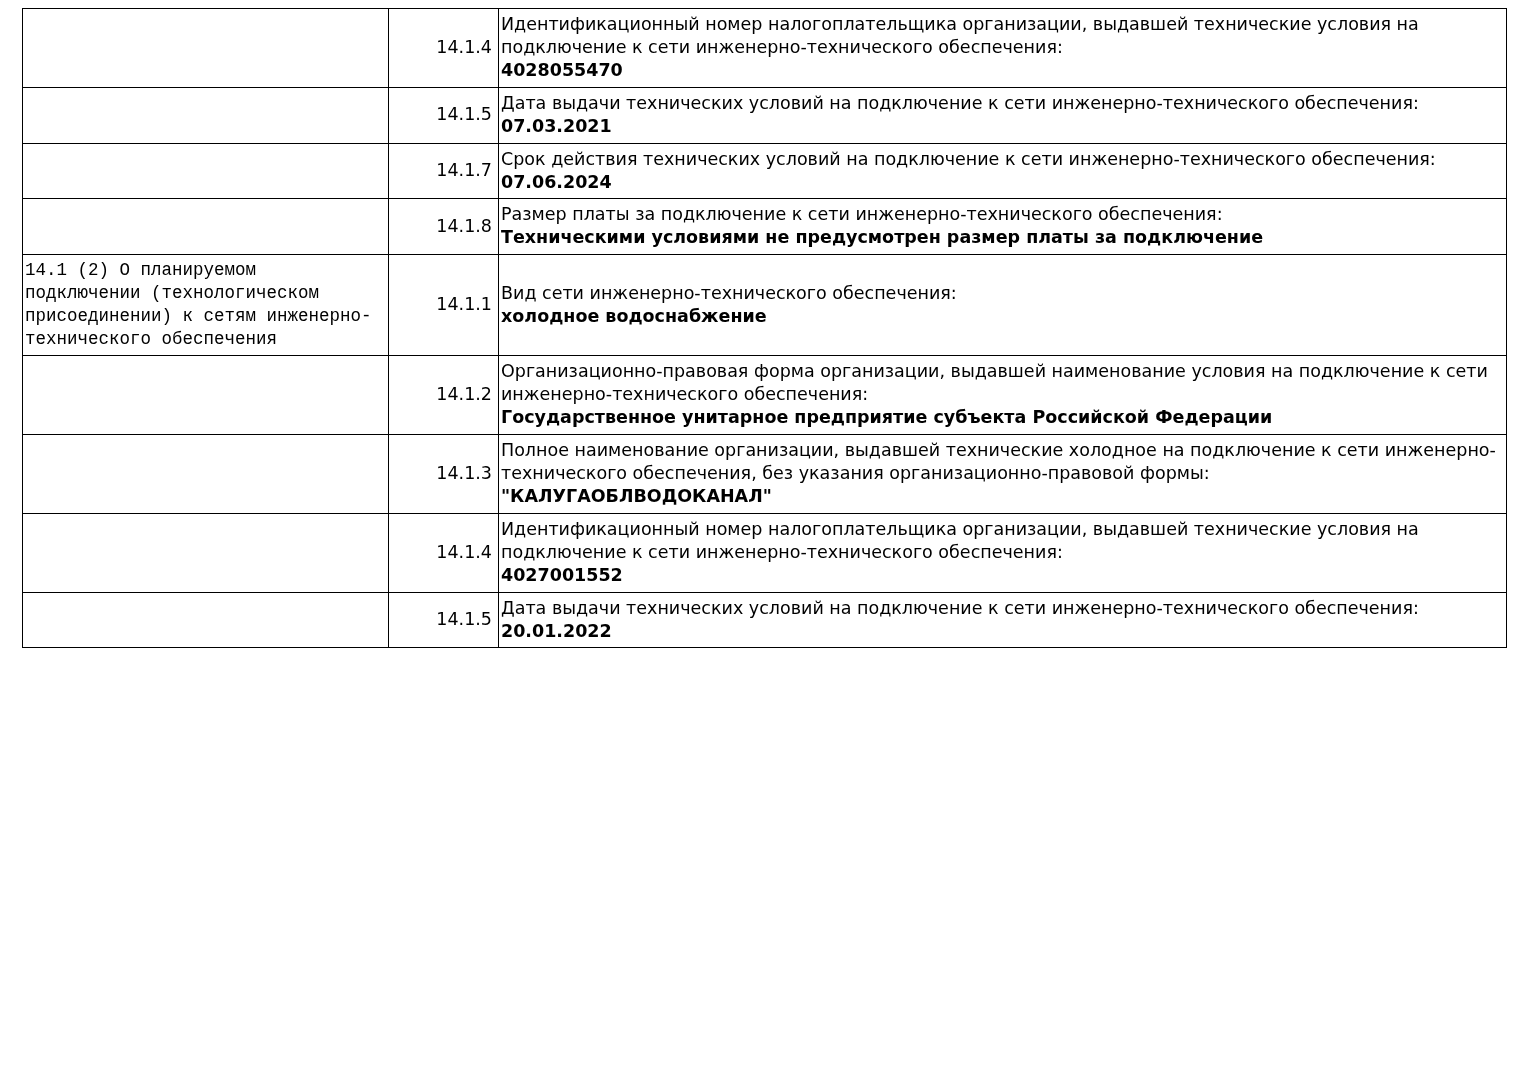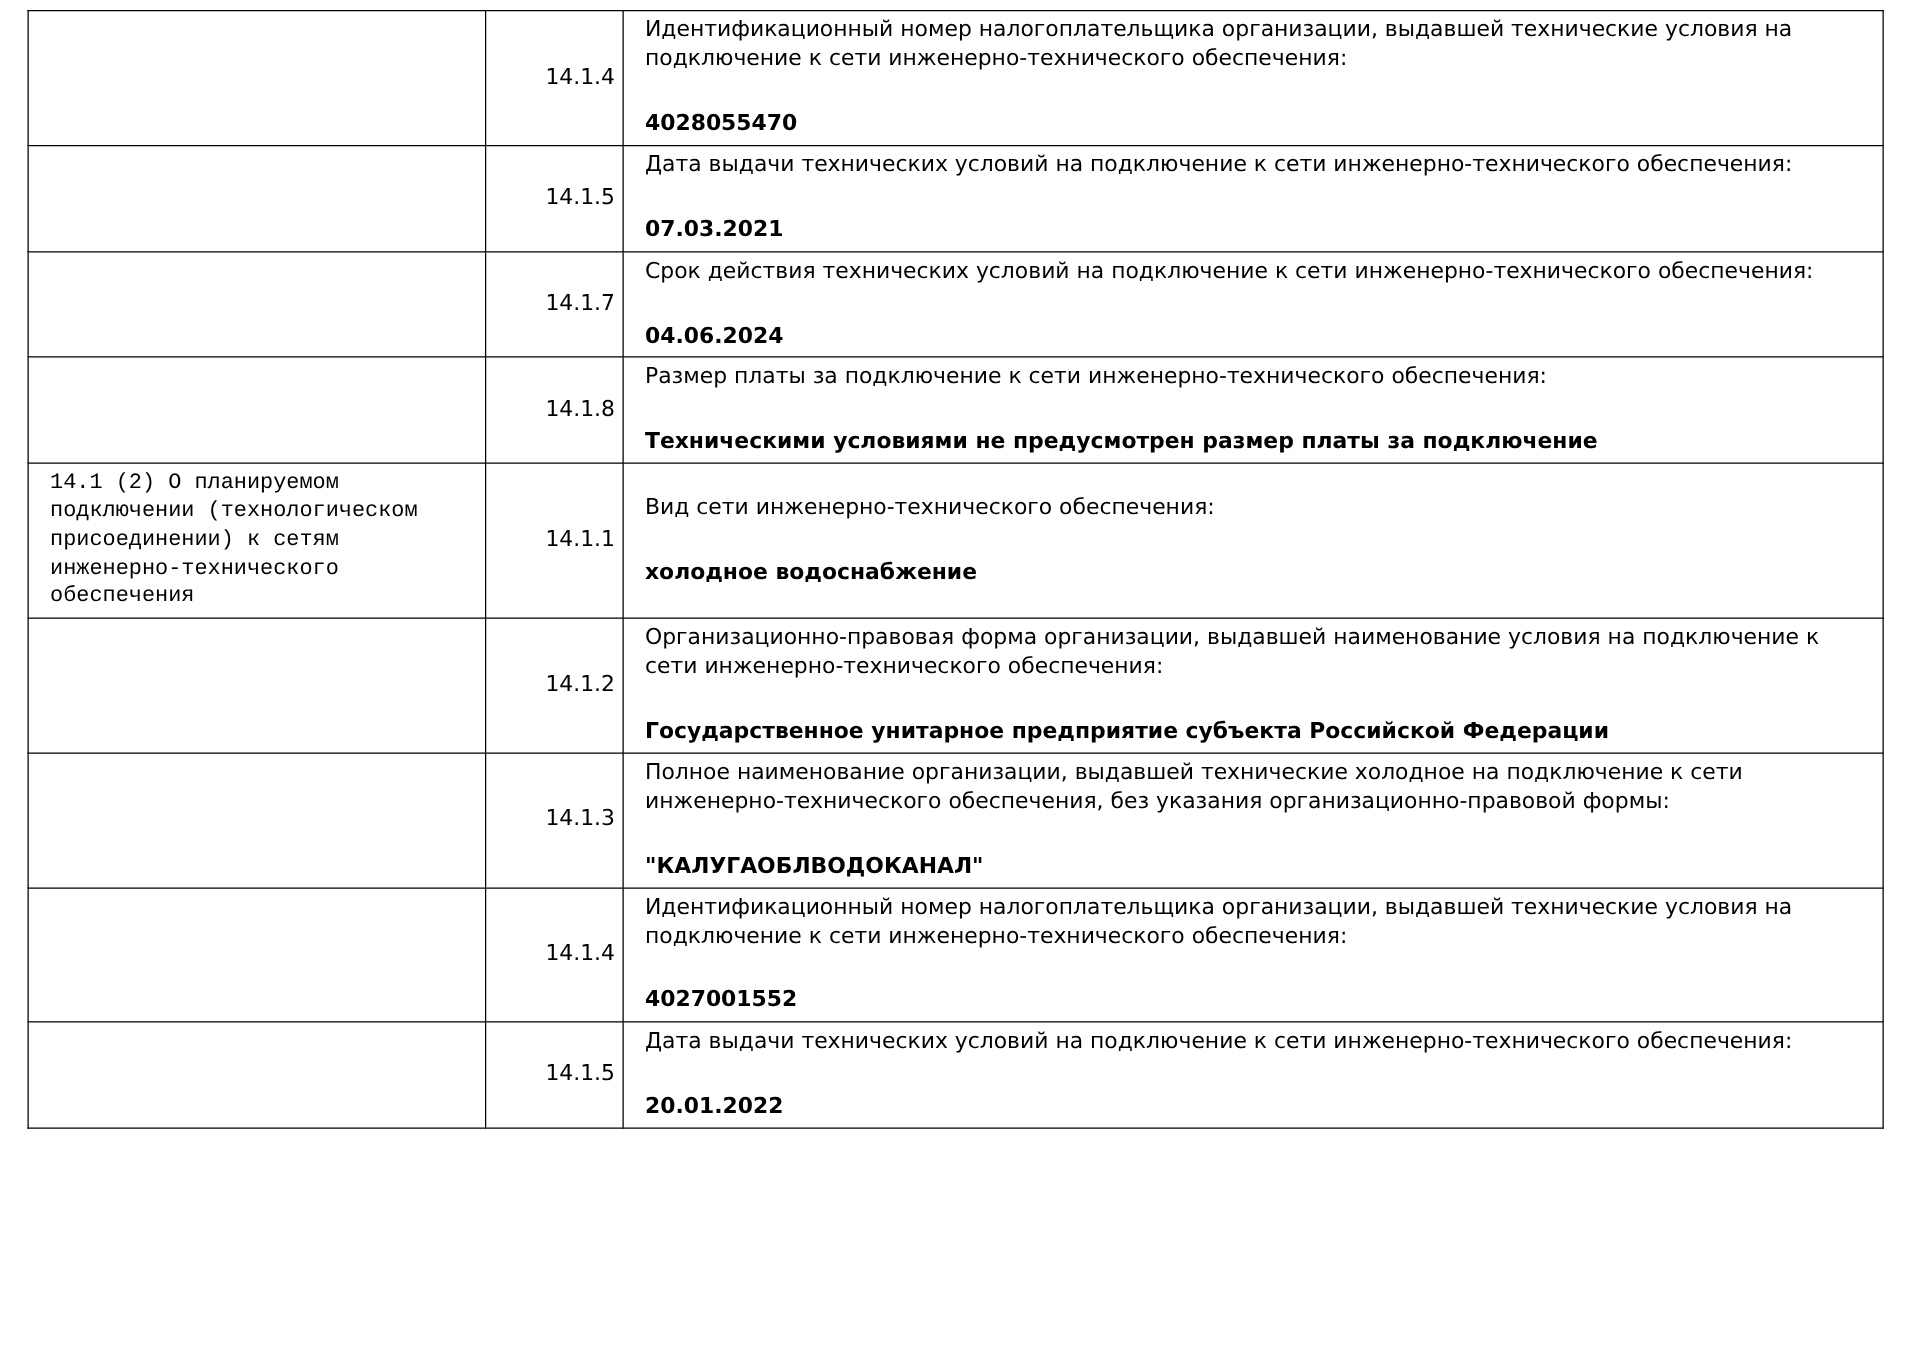--- a/index.html
+++ b/index.html
@@ -21,21 +21,21 @@
     padding: 8px 22px 0 22px;
   }
   table.doc-table {
     border-collapse: collapse;
     width: 1484px;
     table-layout: fixed;
   }
   table.doc-table td {
     border: 1.2px solid #000000;
     vertical-align: middle;
-    padding: 4px 6px 5px 17px;
+    padding: 4px 6px 5px 2px;
     font-size: 17.5px;
     line-height: 1.30;
   }
   col.c1 { width: 366px; }
   col.c2 { width: 110px; }
   col.c3 { width: 1008px; }
 
   td.cell-label {
     vertical-align: top;
     padding-top: 6px;
@@ -54,21 +54,20 @@
     padding-left: 9px;
   }
   .content-text {
     font-size: 17.5px;
     line-height: 1.31;
   }
   .content-value {
     font-weight: bold;
     font-size: 17.5px;
     line-height: 1.31;
-    margin-top: 29px;
   }
   .empty-cell { }
 </style>
 </head>
 <body>
 
 <div class="page">
   <table class="doc-table">
     <colgroup>
       <col class="c1">
@@ -94,21 +93,21 @@
           <div class="content-value">07.03.2021</div>
         </td>
       </tr>
 
 
       <tr>
         <td class="cell-label empty-cell"></td>
         <td class="cell-code">14.1.7</td>
         <td class="cell-content">
           <div class="content-text">Срок действия технических условий на подключение к сети инженерно-технического обеспечения:</div>
-          <div class="content-value">04.06.2024</div>
+          <div class="content-value">07.06.2024</div>
         </td>
       </tr>
 
       <tr>
         <td class="cell-label empty-cell"></td>
         <td class="cell-code">14.1.8</td>
         <td class="cell-content">
           <div class="content-text">Размер платы за подключение к сети инженерно-технического обеспечения:</div>
           <div class="content-value">Техническими условиями не предусмотрен размер платы за подключение</div>
         </td>

